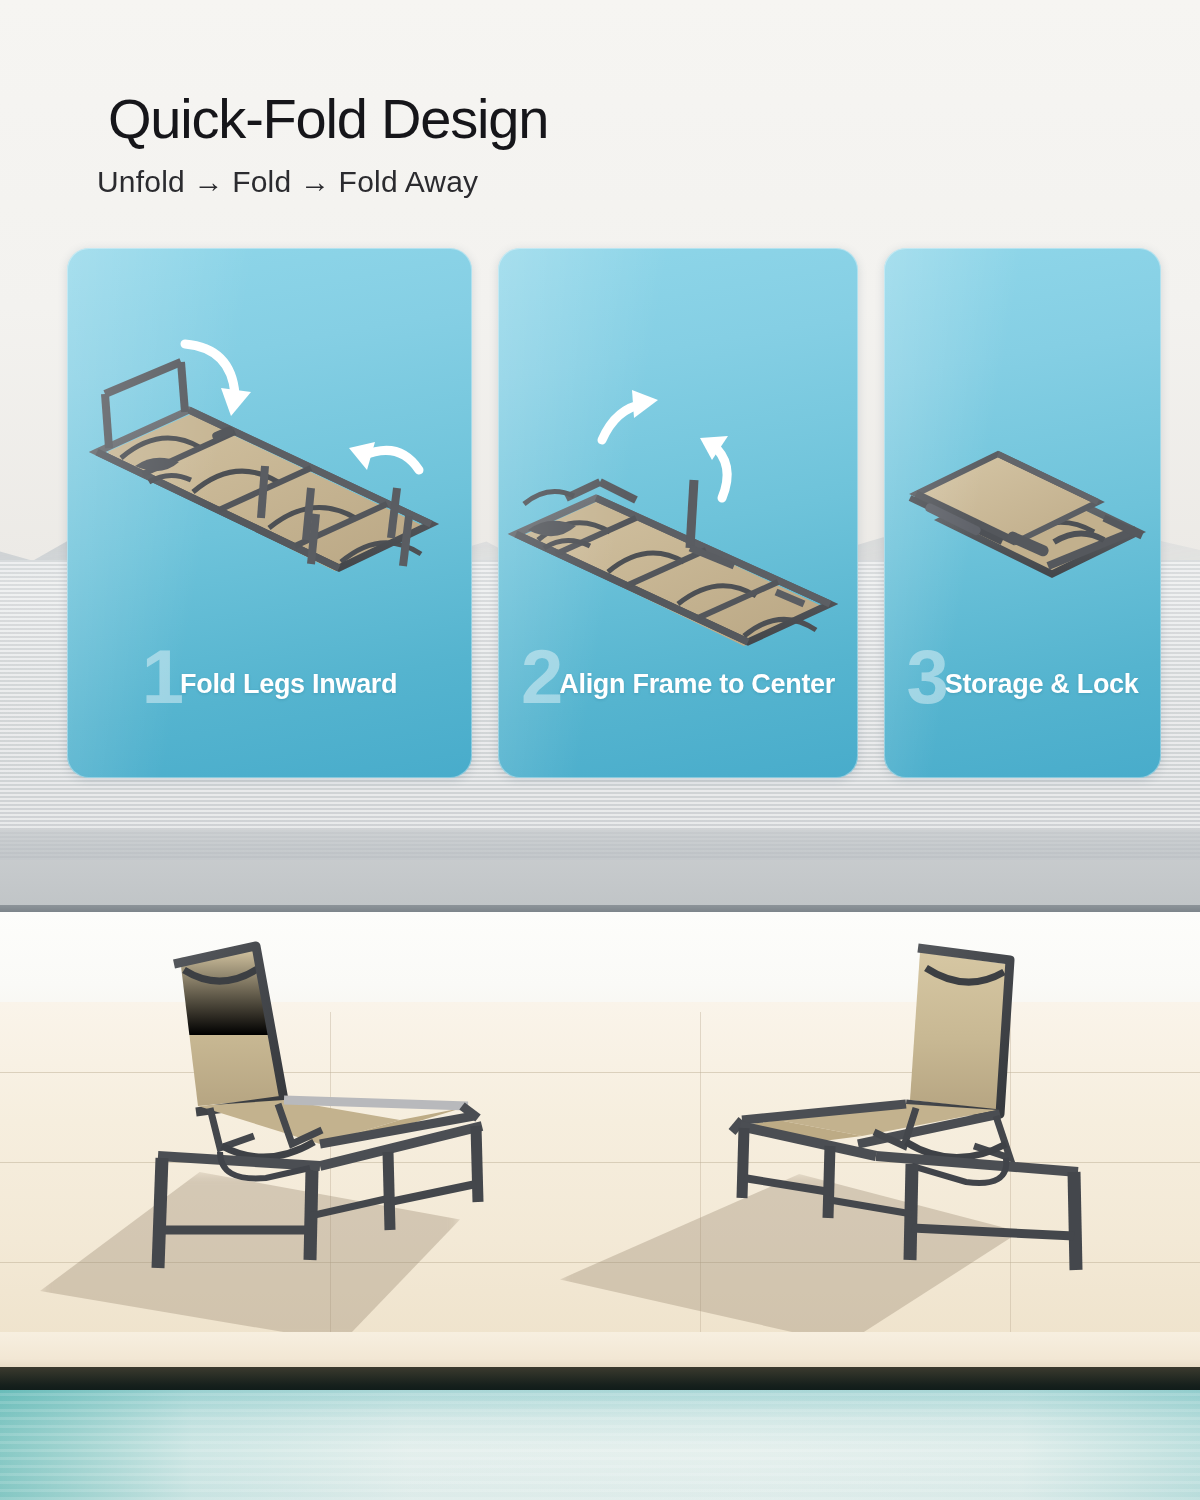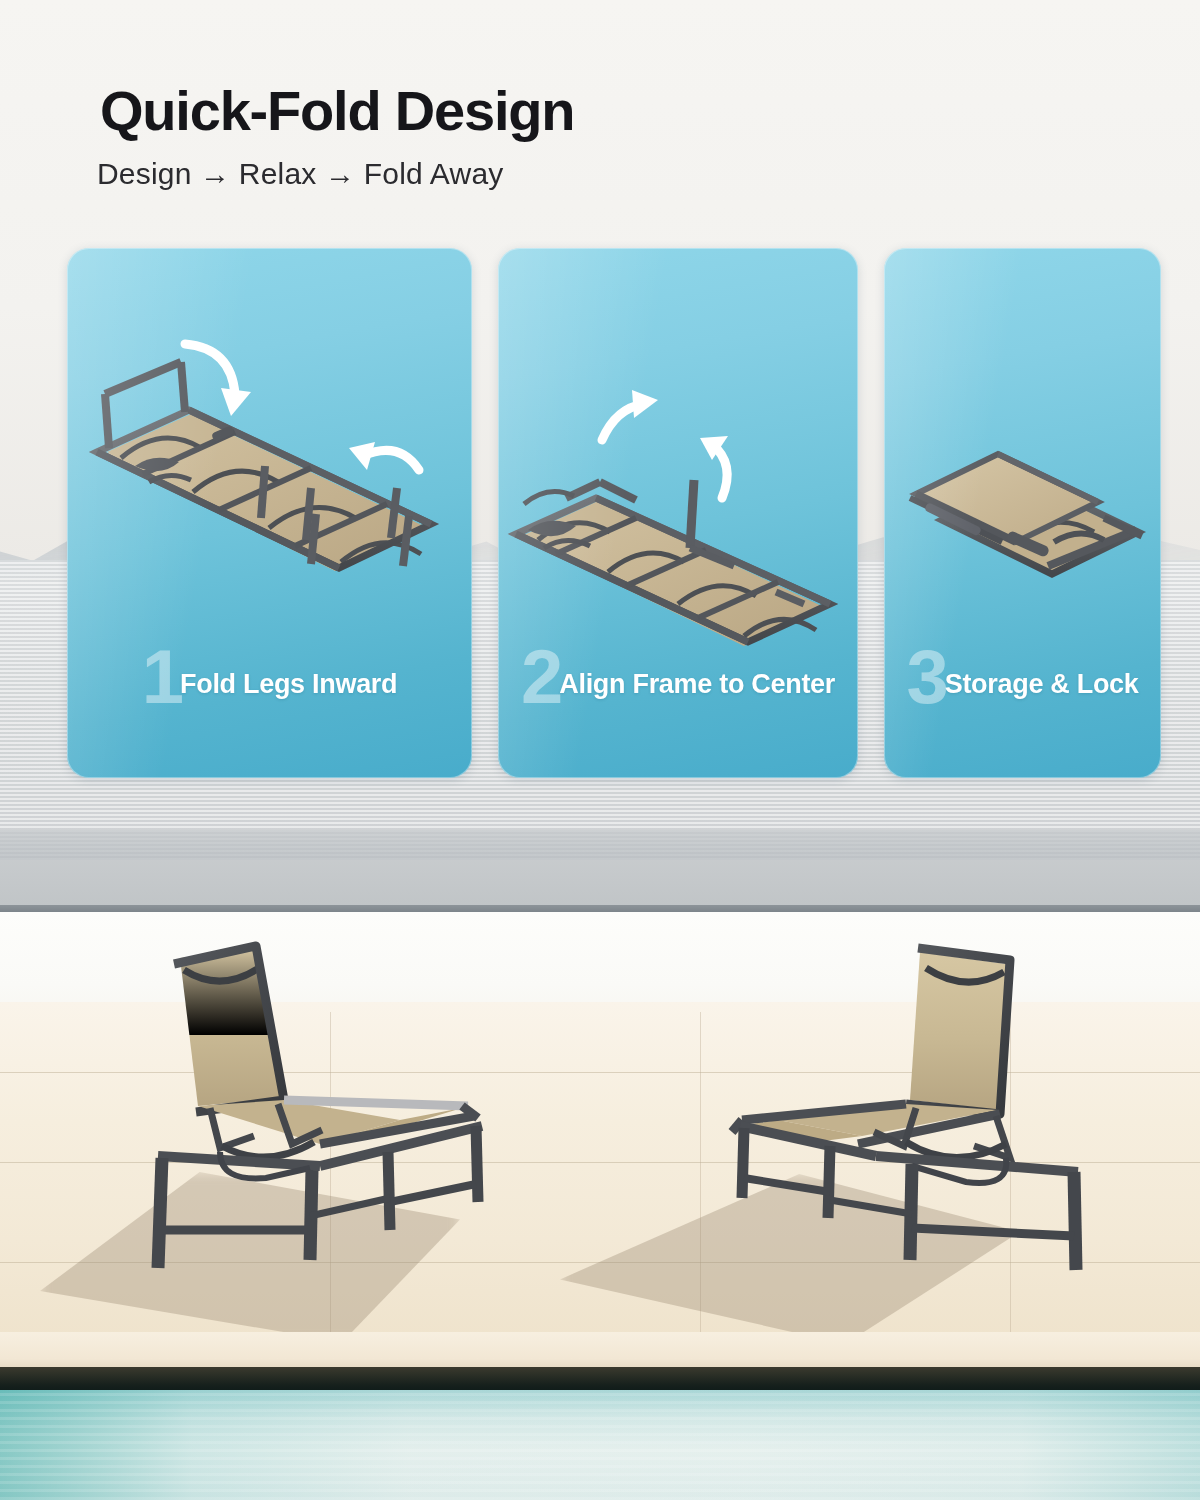--- a/index.html
+++ b/index.html
@@ -70,23 +70,23 @@
     background: linear-gradient(#8d9499, #7d858b);
   }
 
   
   .heading-block {
     position: absolute;
     left: 92px; top: 74px;
     width: 900px;
   }
   .title {
-    margin: 8px;
+    margin: 16px;
     font-size: 56px;
-    font-weight: 700;
+    font-weight: 400;
     letter-spacing: -1.2px;
     color: #16161a;
     line-height: 1.05;
     font-family: "Liberation Sans", sans-serif;
   }
   .subtitle {
     margin: 16px 0 0 5px;
     font-size: 30px;
     font-weight: 400;
     color: #2b2b2f;
@@ -234,21 +234,21 @@
   <div class="top-section">
 
     <div class="backdrop-sky"></div>
     <div class="backdrop-mountain"></div>
     <div class="backdrop-mountain right"></div>
     <div class="backdrop-sea"></div>
     <div class="backdrop-deck"></div>
 
     <div class="heading-block">
       <h1 class="title">Quick-Fold Design</h1>
-      <p class="subtitle">Design → Relax → Fold Away</p>
+      <p class="subtitle">Unfold → Fold → Fold Away</p>
     </div>
 
     <div class="cards">
 
       <div class="card card-1">
         <svg class="illus" viewBox="0 0 405 530">
           <defs>
             <linearGradient id="mtl1" x1="0" y1="0" x2="0" y2="1">
               <stop offset="0%" stop-color="#6d7176"></stop>
               <stop offset="100%" stop-color="#44474b"></stop>

